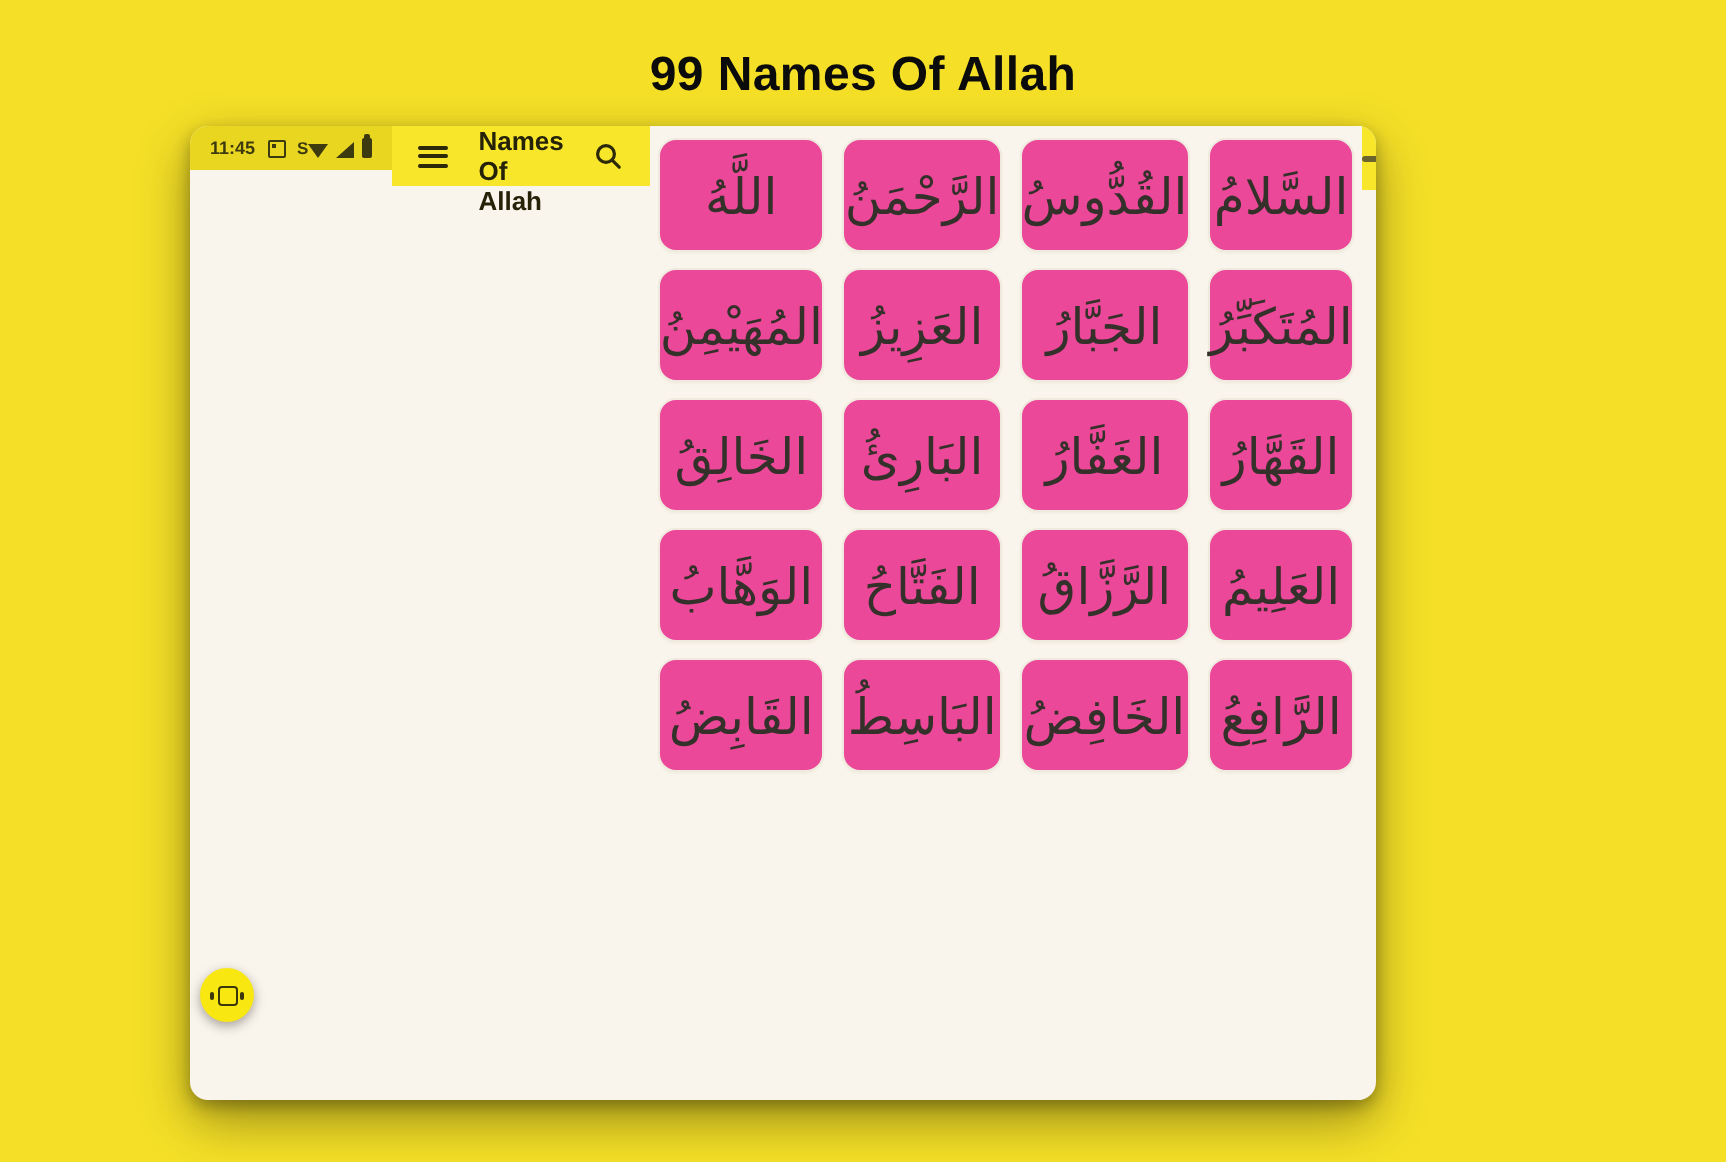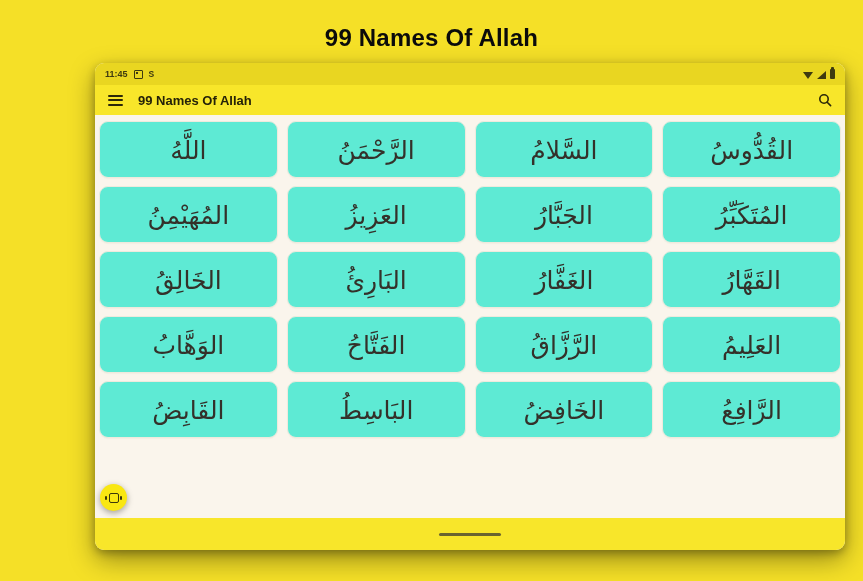--- a/index.html
+++ b/index.html
@@ -8,24 +8,24 @@
     background:#f5e027;
     font-family:"Liberation Sans", sans-serif;
   }
   .page-title{
     position:absolute; top:24px; left:0; width:100%; margin:0;
     text-align:center; font-size:24px; font-weight:700; color:#0b0b0b;
     letter-spacing:.2px;
   }
   
   .tablet{
-    position:absolute; left:95px; top:63px; width:750px; height:487px;
+    position:absolute; left:95px; top:63px; width:593px; height:487px;
     border-radius:9px; overflow:hidden;
     box-shadow:0 10px 26px rgba(0,0,0,.38), 0 3px 8px rgba(0,0,0,.28);
-    display:flex; flex-direction:column; background:#faf5ec;
+    display:flex; flex-direction:row; background:#faf5ec;
   }
   
   .statusbar{
     height:22px; flex:0 0 22px; background:#e9d621;
     display:flex; align-items:center; justify-content:space-between;
     padding:0 10px; color:#3e3a10;
   }
   .sb-left{display:flex; align-items:center; gap:6px;}
   .sb-time{font-size:9px; font-weight:700;}
   .ic-square{width:7px; height:7px; border:1.5px solid #3e3a10; border-radius:1px; position:relative;}
@@ -46,21 +46,21 @@
   .appbar-title{flex:1; font-size:13px; font-weight:700; color:#252208;}
   .search-btn{width:15px; height:15px; cursor:pointer; display:flex; align-items:center; justify-content:center;}
   
   .content{
     flex:1; background:#faf5ec; position:relative;
     padding:6px 4px; box-sizing:border-box;
     display:grid; grid-template-columns:repeat(4,1fr);
     gap:8px 9px; align-content:start;
   }
   .card{
-    height:57px; background:#5eead4; border:1px solid #efeadd;
+    height:57px; background:#ec4899; border:1px solid #efeadd;
     border-radius:9px; box-sizing:border-box;
     display:flex; align-items:center; justify-content:center;
     box-shadow:0 1px 1px rgba(120,110,80,.05);
   }
   .card span{
     font-family:"DejaVu Sans", sans-serif;
     font-size:25px; color:#34312a; direction:rtl; line-height:1.1;
     padding-top:3px; white-space:nowrap;
   }
   
@@ -122,24 +122,24 @@
     </div>
 
     <div class="content">
         <div class="card">
           <span>اللَّهُ</span>
         </div>
         <div class="card">
           <span>الرَّحْمَنُ</span>
         </div>
         <div class="card">
-          <span>السَّلامُ</span>
+          <span>القُدُّوسُ</span>
         </div>
         <div class="card">
-          <span>القُدُّوسُ</span>
+          <span>السَّلامُ</span>
         </div>
         <div class="card">
           <span>المُهَيْمِنُ</span>
         </div>
         <div class="card">
           <span>العَزِيزُ</span>
         </div>
         <div class="card">
           <span>الجَبَّارُ</span>
         </div>

